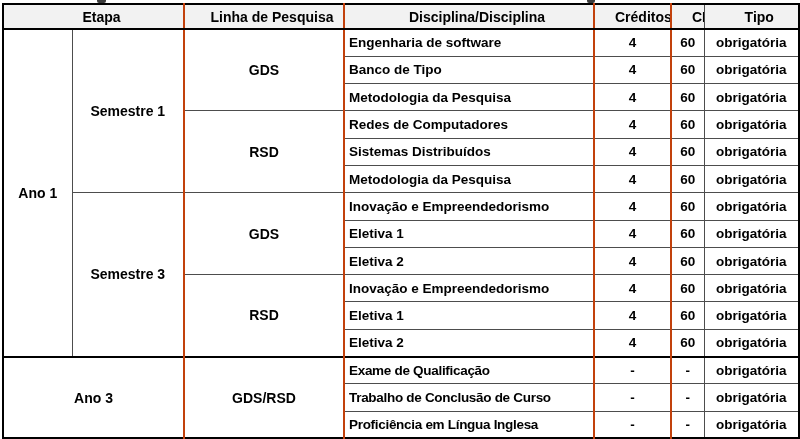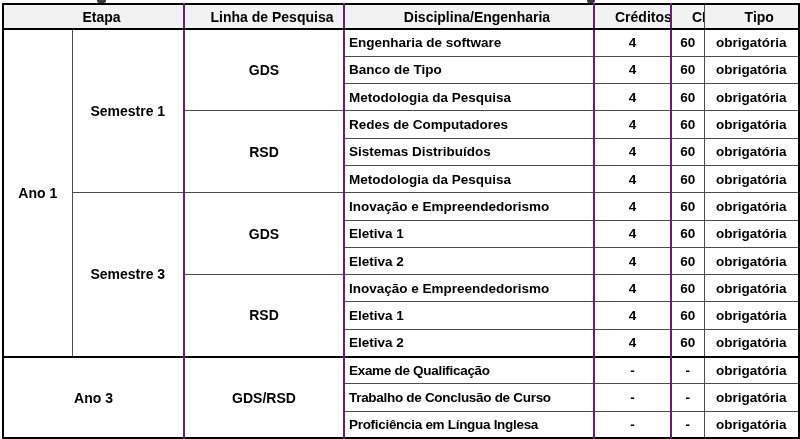--- a/index.html
+++ b/index.html
@@ -41,21 +41,21 @@
   }
   th{
     background:#f2f2f2;
     height:23px;
     font-size:14px;
     border-bottom:2px solid #000;
     padding-left:20px;
   }
   tr.body-row{height:27.3px;}
   td{font-size:13.5px;background:#fff;}
-  .bl2{border-left:2px solid #701a75;}
+  .bl2{border-left:2px solid #c2410c;}
   .big{font-size:14px;border-radius:8px;}
   .disc-cell{text-align:left;}
   .narrow{letter-spacing:-0.3px;}
   tr.sec-top > td{border-top:2px solid #000;}
 </style>
 </head>
 <body>
 
 <div class="remnant" style="left:97px;width:9px;"></div>
 <div class="remnant" style="left:587px;width:8px;"></div>
@@ -70,21 +70,21 @@
         <col style="width:160px">
       <col style="width:250px">
         <col style="width:77px">
         <col style="width:33px">
         <col style="width:95px">
     </colgroup>
     <thead>
       <tr>
         <th colspan="2">Etapa</th>
         <th class="bl2">Linha de Pesquisa</th>
-        <th class="bl2">Disciplina/Engenharia</th>
+        <th class="bl2">Disciplina/Disciplina</th>
         <th class="bl2">Créditos</th>
         <th class="bl2">CH</th>
         <th>Tipo</th>
       </tr>
     </thead>
     <tbody>
         <tr class="body-row">
           <td class="big" rowspan="12">Ano 1</td>
           <td class="big" rowspan="6">Semestre 1</td>
           <td class="big bl2" rowspan="3">GDS</td>

